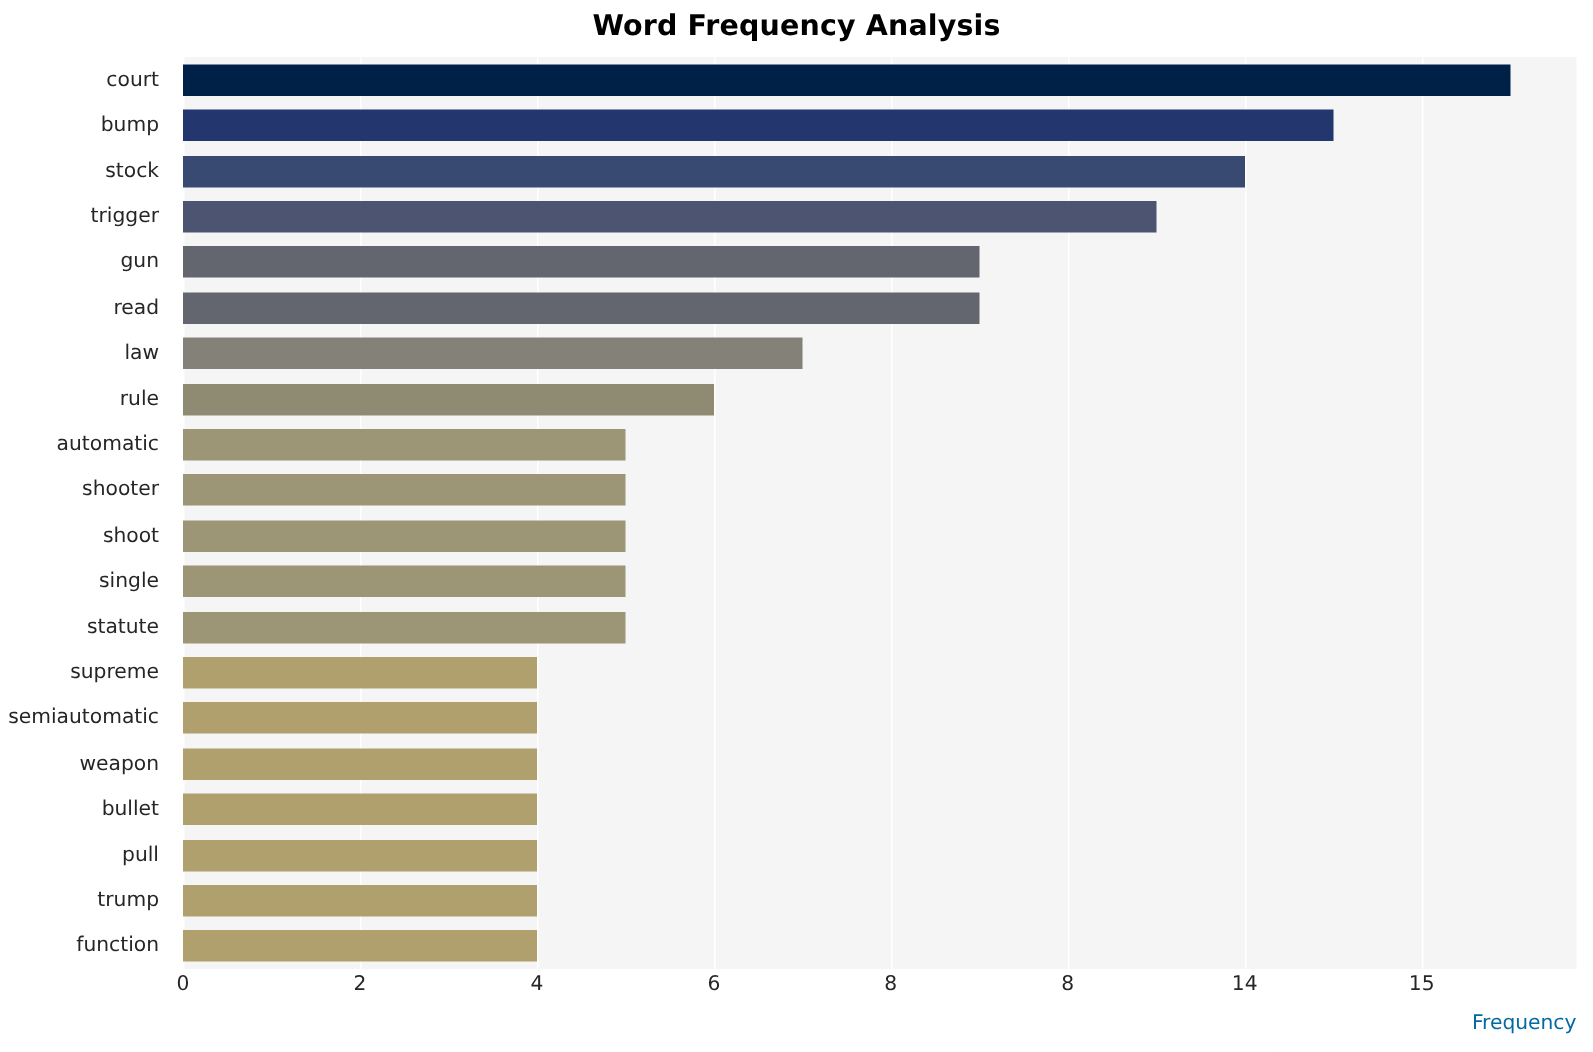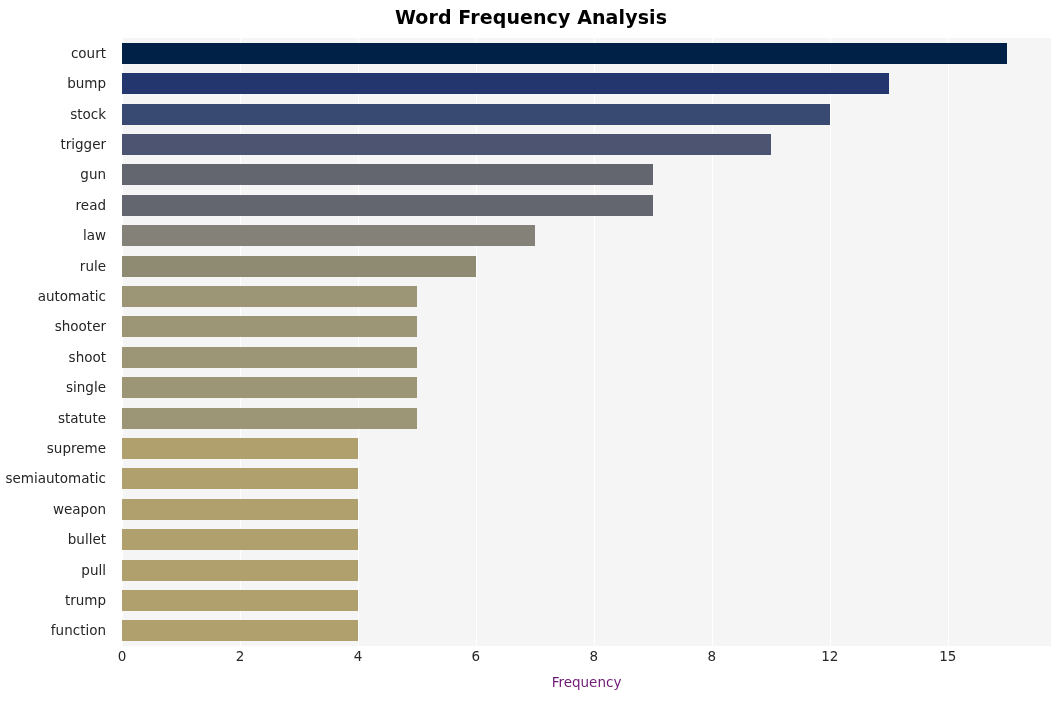--- a/index.html
+++ b/index.html
@@ -101,23 +101,23 @@
     transform: translateX(-50%);
     font-size: 13.5px;
     color: #262626;
     white-space: nowrap;
   }
   #xaxis-label {
     position: absolute;
     left: 122px;
     top: 674px;
     width: 929px;
-    text-align: center;
+    text-align: right;
     font-size: 13.5px;
-    color: #701a75;
+    color: #0369a1;
   }
 </style>
 </head>
 <body>
 
 <div id="figure">
 
   <div id="chart-title">Word Frequency Analysis</div>
 
   <div id="ylabels">
@@ -174,19 +174,19 @@
       <div class="bar" title="function: 4" style="top: 582.3px; width: 235.937px; background: rgb(176, 160, 110);"></div>
     </div>
 
   <div id="xticks">
       <div class="xtick" style="left: 0px;">0</div>
       <div class="xtick" style="left: 117.968px;">2</div>
       <div class="xtick" style="left: 235.937px;">4</div>
       <div class="xtick" style="left: 353.905px;">6</div>
       <div class="xtick" style="left: 471.873px;">8</div>
       <div class="xtick" style="left: 589.841px;">8</div>
-      <div class="xtick" style="left: 707.81px;">12</div>
+      <div class="xtick" style="left: 707.81px;">14</div>
       <div class="xtick" style="left: 825.778px;">15</div>
     </div>
 
   <div id="xaxis-label">Frequency</div>
 
 </div>
 
 </body></html>

